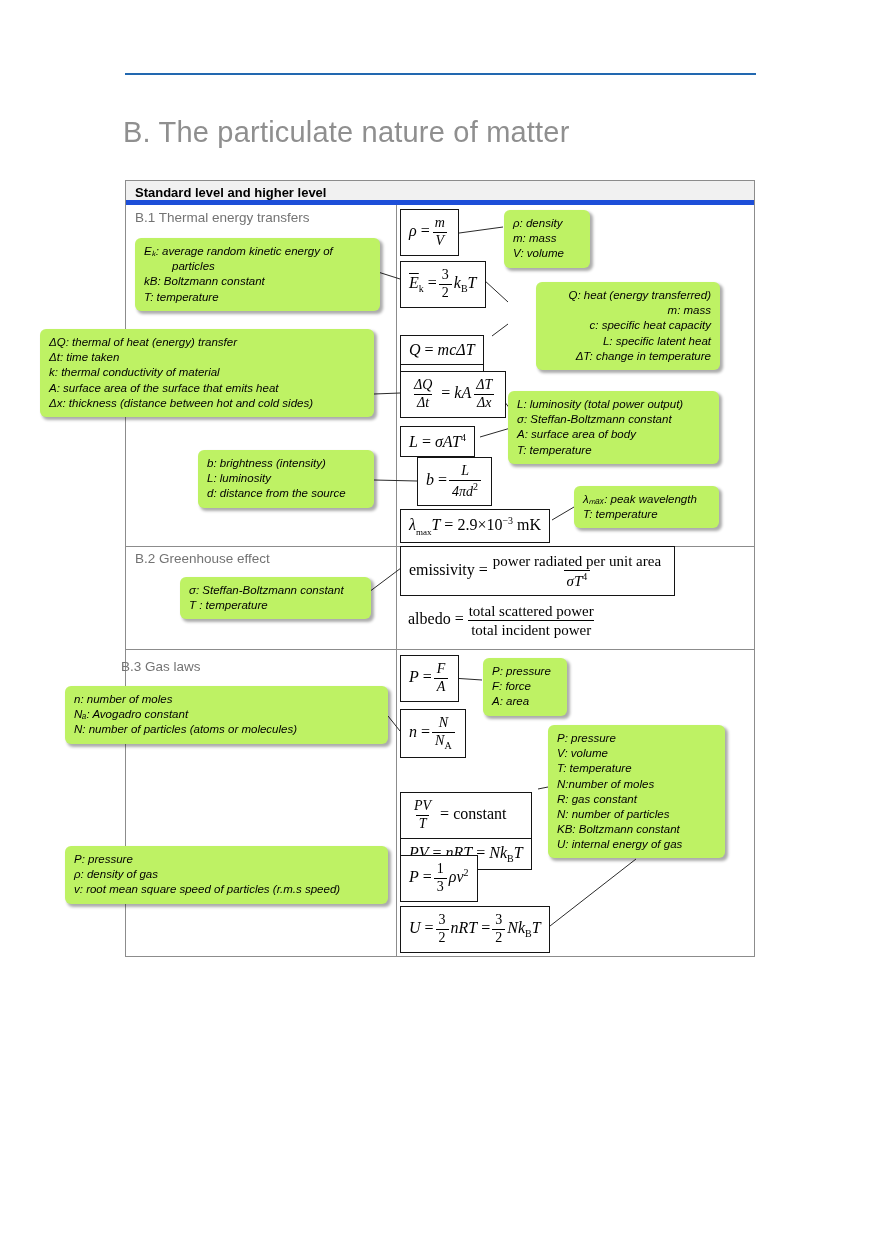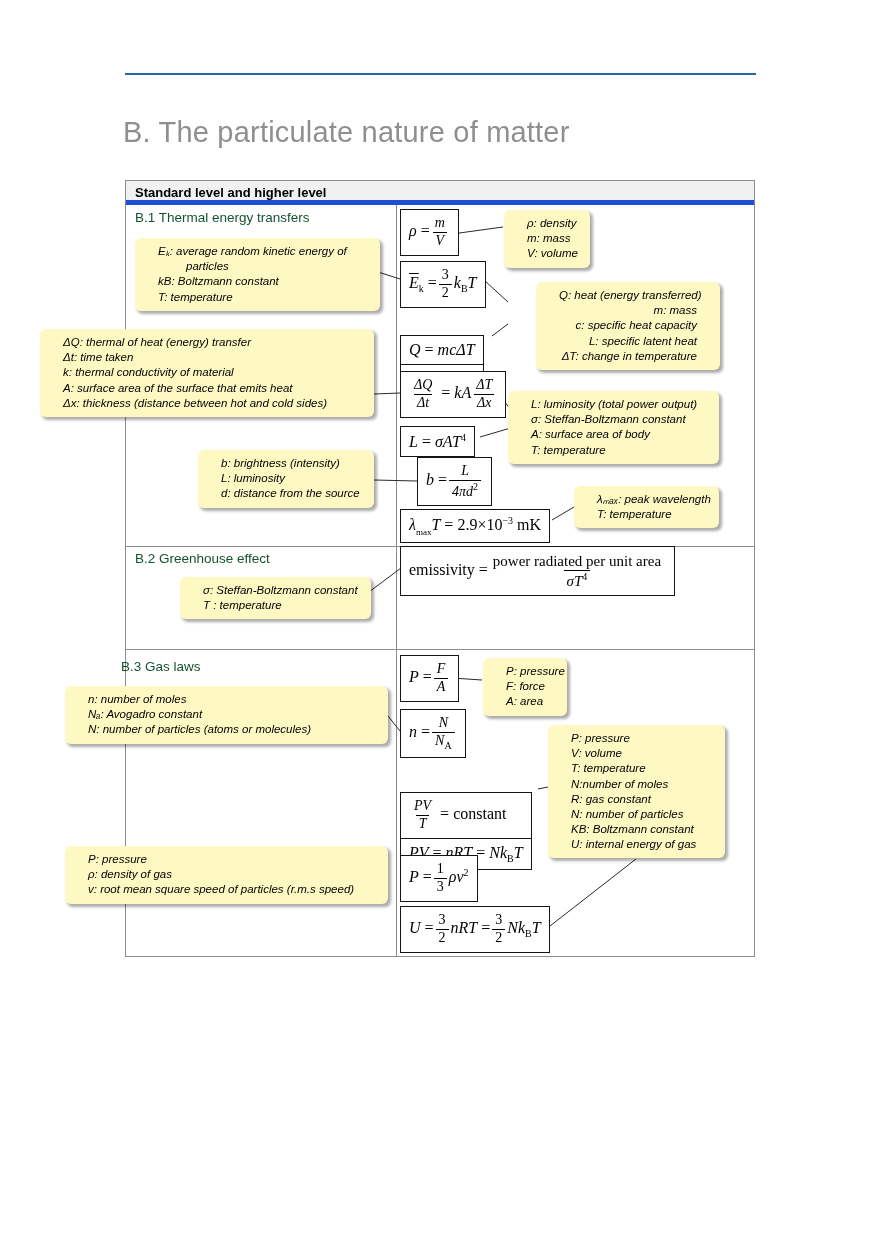--- a/index.html
+++ b/index.html
@@ -13,26 +13,26 @@
 
   
   .booklet-table{position:absolute;left:125px;top:180px;width:630px;height:777px;
                  border:1px solid #8c8c8c;box-sizing:border-box;background:#fff;}
   .t-header{position:absolute;left:0;top:0;width:100%;height:24px;background:#f1f1f1;
             border-bottom:5px solid #1d4ed8;box-sizing:border-box;font-size:13px;font-weight:bold;
             line-height:23px;padding-left:9px;}
   .col-divider{position:absolute;left:270px;top:24px;bottom:0;width:1px;background:#8c8c8c;}
   .row-divider{position:absolute;left:0;width:100%;height:1px;background:#8c8c8c;}
 
-  .section-label{position:absolute;font-size:13.5px;color:#14532d;}
+  .section-label{position:absolute;font-size:13.5px;color:#737373;}
 
   
-  .callout{position:absolute;background:#fef9c3;border-radius:6px;
+  .callout{position:absolute;background:#bef264;border-radius:6px;
            box-shadow:2.5px 2.5px 3px rgba(0,0,0,0.33);
-           padding:6px 23px;box-sizing:border-box;
+           padding:6px 9px;box-sizing:border-box;
            font-style:italic;font-size:11.5px;line-height:1.32;color:#000;z-index:3;}
   .callout .line{display:block;white-space:nowrap;}
   .callout .indent{padding-left:28px;}
 
   
   .formula{position:absolute;border:1.4px solid #141414;background:#fff;
            padding:5px 8px;display:flex;align-items:center;white-space:nowrap;
            font-family:"Liberation Serif","DejaVu Serif",serif;font-size:16px;z-index:4;}
   .formula.noborder{border:none;background:transparent;}
   .formula.stack{flex-direction:column;align-items:stretch;padding:0;margin-top:28px;}
@@ -197,20 +197,26 @@
     <span class="line">T : temperature</span>
   </div>
 
   <div class="formula" style="left:400px;top:546px;">
     <span class="run"><span>emissivity</span> <span>=</span><span class="frac txt">
           <span>power radiated per unit area</span>
           <span class="den"><span class="it">σT</span><sup>4</sup></span>
         </span></span>
   </div>
 
+  <div class="formula noborder" style="left:400px;top:597px;">
+    <span class="run"><span>albedo</span> <span>=</span><span class="frac txt">
+          <span>total scattered power</span>
+          <span class="den">total incident power</span>
+        </span></span>
+  </div>
 
   <div class="callout" style="left:65px;top:686px;width:323px;">
     <span class="line">n: number of moles</span>
     <span class="line">Nₐ: Avogadro constant</span>
     <span class="line">N: number of particles (atoms or molecules)</span>
   </div>
 
   <div class="callout" style="left:483px;top:658px;width:84px;">
     <span class="line">P: pressure</span>
     <span class="line">F: force</span>

